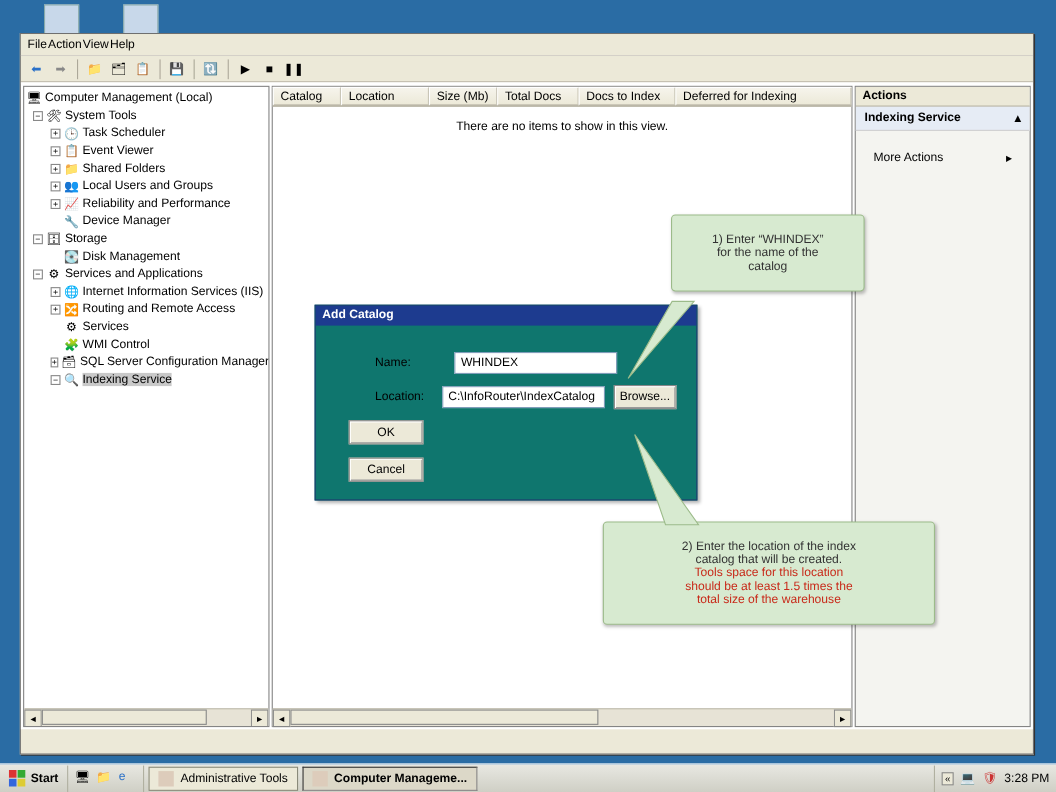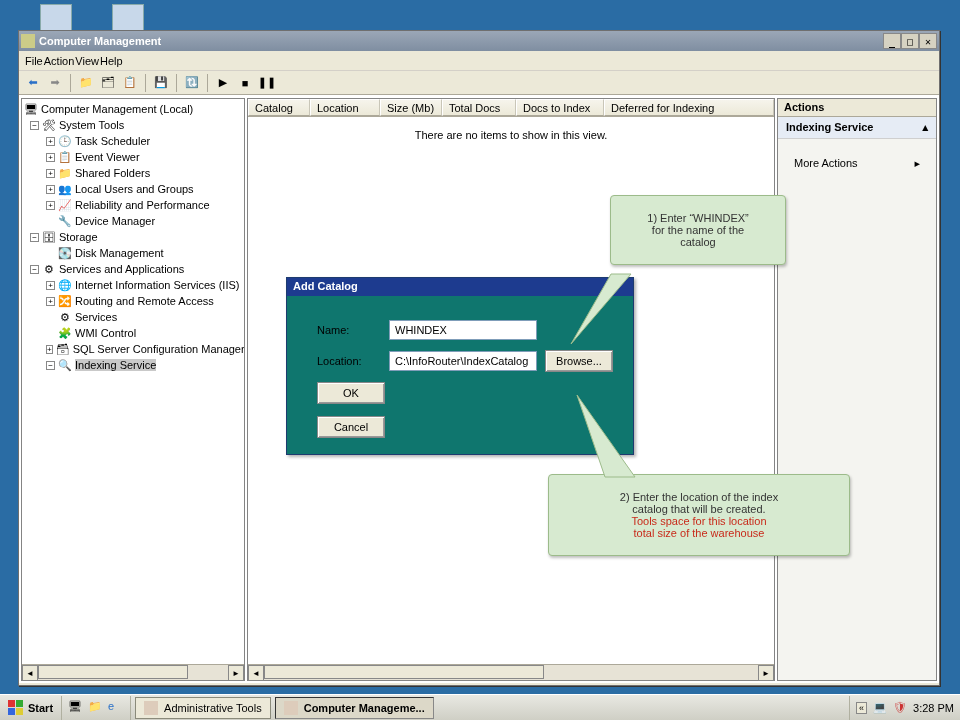--- a/index.html
+++ b/index.html
@@ -46,21 +46,21 @@
   
   .actions-pane { width:160px; background:#f4f4f0; border:1px solid #848484; margin:2px; }
   .ap-header { height:18px; background:#ece9d8; border-bottom:1px solid #aca899; padding:2px 6px; font-weight:bold; }
   .ap-section { background:#e6ecf5; padding:4px 8px; font-weight:bold; border-bottom:1px solid #cfcfcf; display:flex; justify-content:space-between;}
   .ap-item { padding:18px 16px; }
 
   
   .dialog { position:absolute; top:277px; left:286px; width:348px; background:#0f766e; border:1px solid #1d3b6f; box-shadow:2px 2px 3px rgba(0,0,0,.3); }
   .dlg-title { height:18px; background:#1d3b8f; color:#fff; font-weight:bold; padding:2px 6px; }
   .dlg-body { padding:24px 18px 16px 30px; }
-  .dlg-row { display:flex; align-items:center; margin-bottom:10px; }
+  .dlg-row { display:flex; align-items:center; margin-bottom:10px;margin-left:24px; }
   .dlg-row label { width:72px; color:#000;}
   .dlg-row input { width:148px; height:20px; border:1px solid #7f9db9; background:#fff; padding:2px 5px; font-size:11px;}
   .dlg-btn { width:68px; height:22px; background:#ece9d8; border:1px solid #888; box-shadow:1px 1px 0 #fff inset, -1px -1px 0 #999 inset; color:#000;}
   .dlg-btns { display:flex; gap:12px; justify-content:center; margin-top:8px;flex-direction:column; }
 
   
   .callout { position:absolute; background:#d7ead0; border:1px solid #9cbb8a; border-radius:4px; box-shadow:1px 2px 3px rgba(0,0,0,.25); padding:16px 18px; text-align:center; font-family:"Calibri","Segoe UI",sans-serif; font-size:16px; color:#333;}
   .callout .red { color:#c82a1a; }
 
   
@@ -80,30 +80,20 @@
 </style>
 </head>
 <body>
 
 <div class="desktop-icons">
   <div class="dicon"></div>
   <div class="dicon"></div>
 </div>
 
 <div class="window">
-  <div class="titlebar">
-    <div class="tb-icon"></div>
-    <span>Computer Management</span>
-    <div class="tb-spacer"></div>
-    <div class="tb-btns">
-      <div class="tb-btn">_</div>
-      <div class="tb-btn">□</div>
-      <div class="tb-btn">✕</div>
-    </div>
-  </div>
   <div class="menubar">
     <span class="menuitem">File</span>
     <span class="menuitem">Action</span>
     <span class="menuitem">View</span>
     <span class="menuitem">Help</span>
   </div>
   <div class="toolbar">
     <div class="tbtn">
         <span style="color:#2a70c8">⬅</span>
       </div>
@@ -230,21 +220,21 @@
         <div class="sb-track">
             <div class="sb-thumb" style="width:150px"></div>
           </div>
         <div class="sb-btn">►</div>
       </div>
     </div>
 
     <div class="list-pane">
       <div class="colhdr">
         <div class="col" style="width:62px">Catalog</div>
-        <div class="col" style="width:70px">Location</div>
+        <div class="col" style="width:80px">Location</div>
         <div class="col" style="width:62px">Size (Mb)</div>
         <div class="col" style="width:74px">Total Docs</div>
         <div class="col" style="width:88px">Docs to Index</div>
         <div class="col" style="flex:1">Deferred for Indexing</div>
       </div>
       <div class="empty-msg">There are no items to show in this view.</div>
       <div class="hscroll">
         <div class="sb-btn">◄</div>
         <div class="sb-track">
             <div class="sb-thumb" style="width:280px"></div>
@@ -292,20 +282,21 @@
   <div>catalog</div>
   <svg style="position:absolute; left:-40px; top:78px; overflow:visible;" width="60" height="70">
     <polygon points="40,0 60,0 0,70" fill="#d7ead0" stroke="#9cbb8a"></polygon>
   </svg>
 </div>
 
 <div class="callout" style="top:474px; left:548px; width:302px;">
   <div>2) Enter the location of the index</div>
   <div>catalog that will be created.</div>
   <div class="red">Tools space for this location</div>
+  <div class="red">should be at least 1.5 times the</div>
   <div class="red">total size of the warehouse</div>
   <svg style="position:absolute; left:28px; top:-80px; overflow:visible;" width="60" height="90">
     <polygon points="0,0 28,82 58,82" fill="#d7ead0" stroke="#9cbb8a"></polygon>
   </svg>
 </div>
 
 <div class="taskbar">
   <div class="start">
     <span class="flag">
       <svg viewBox="0 0 16 16">

